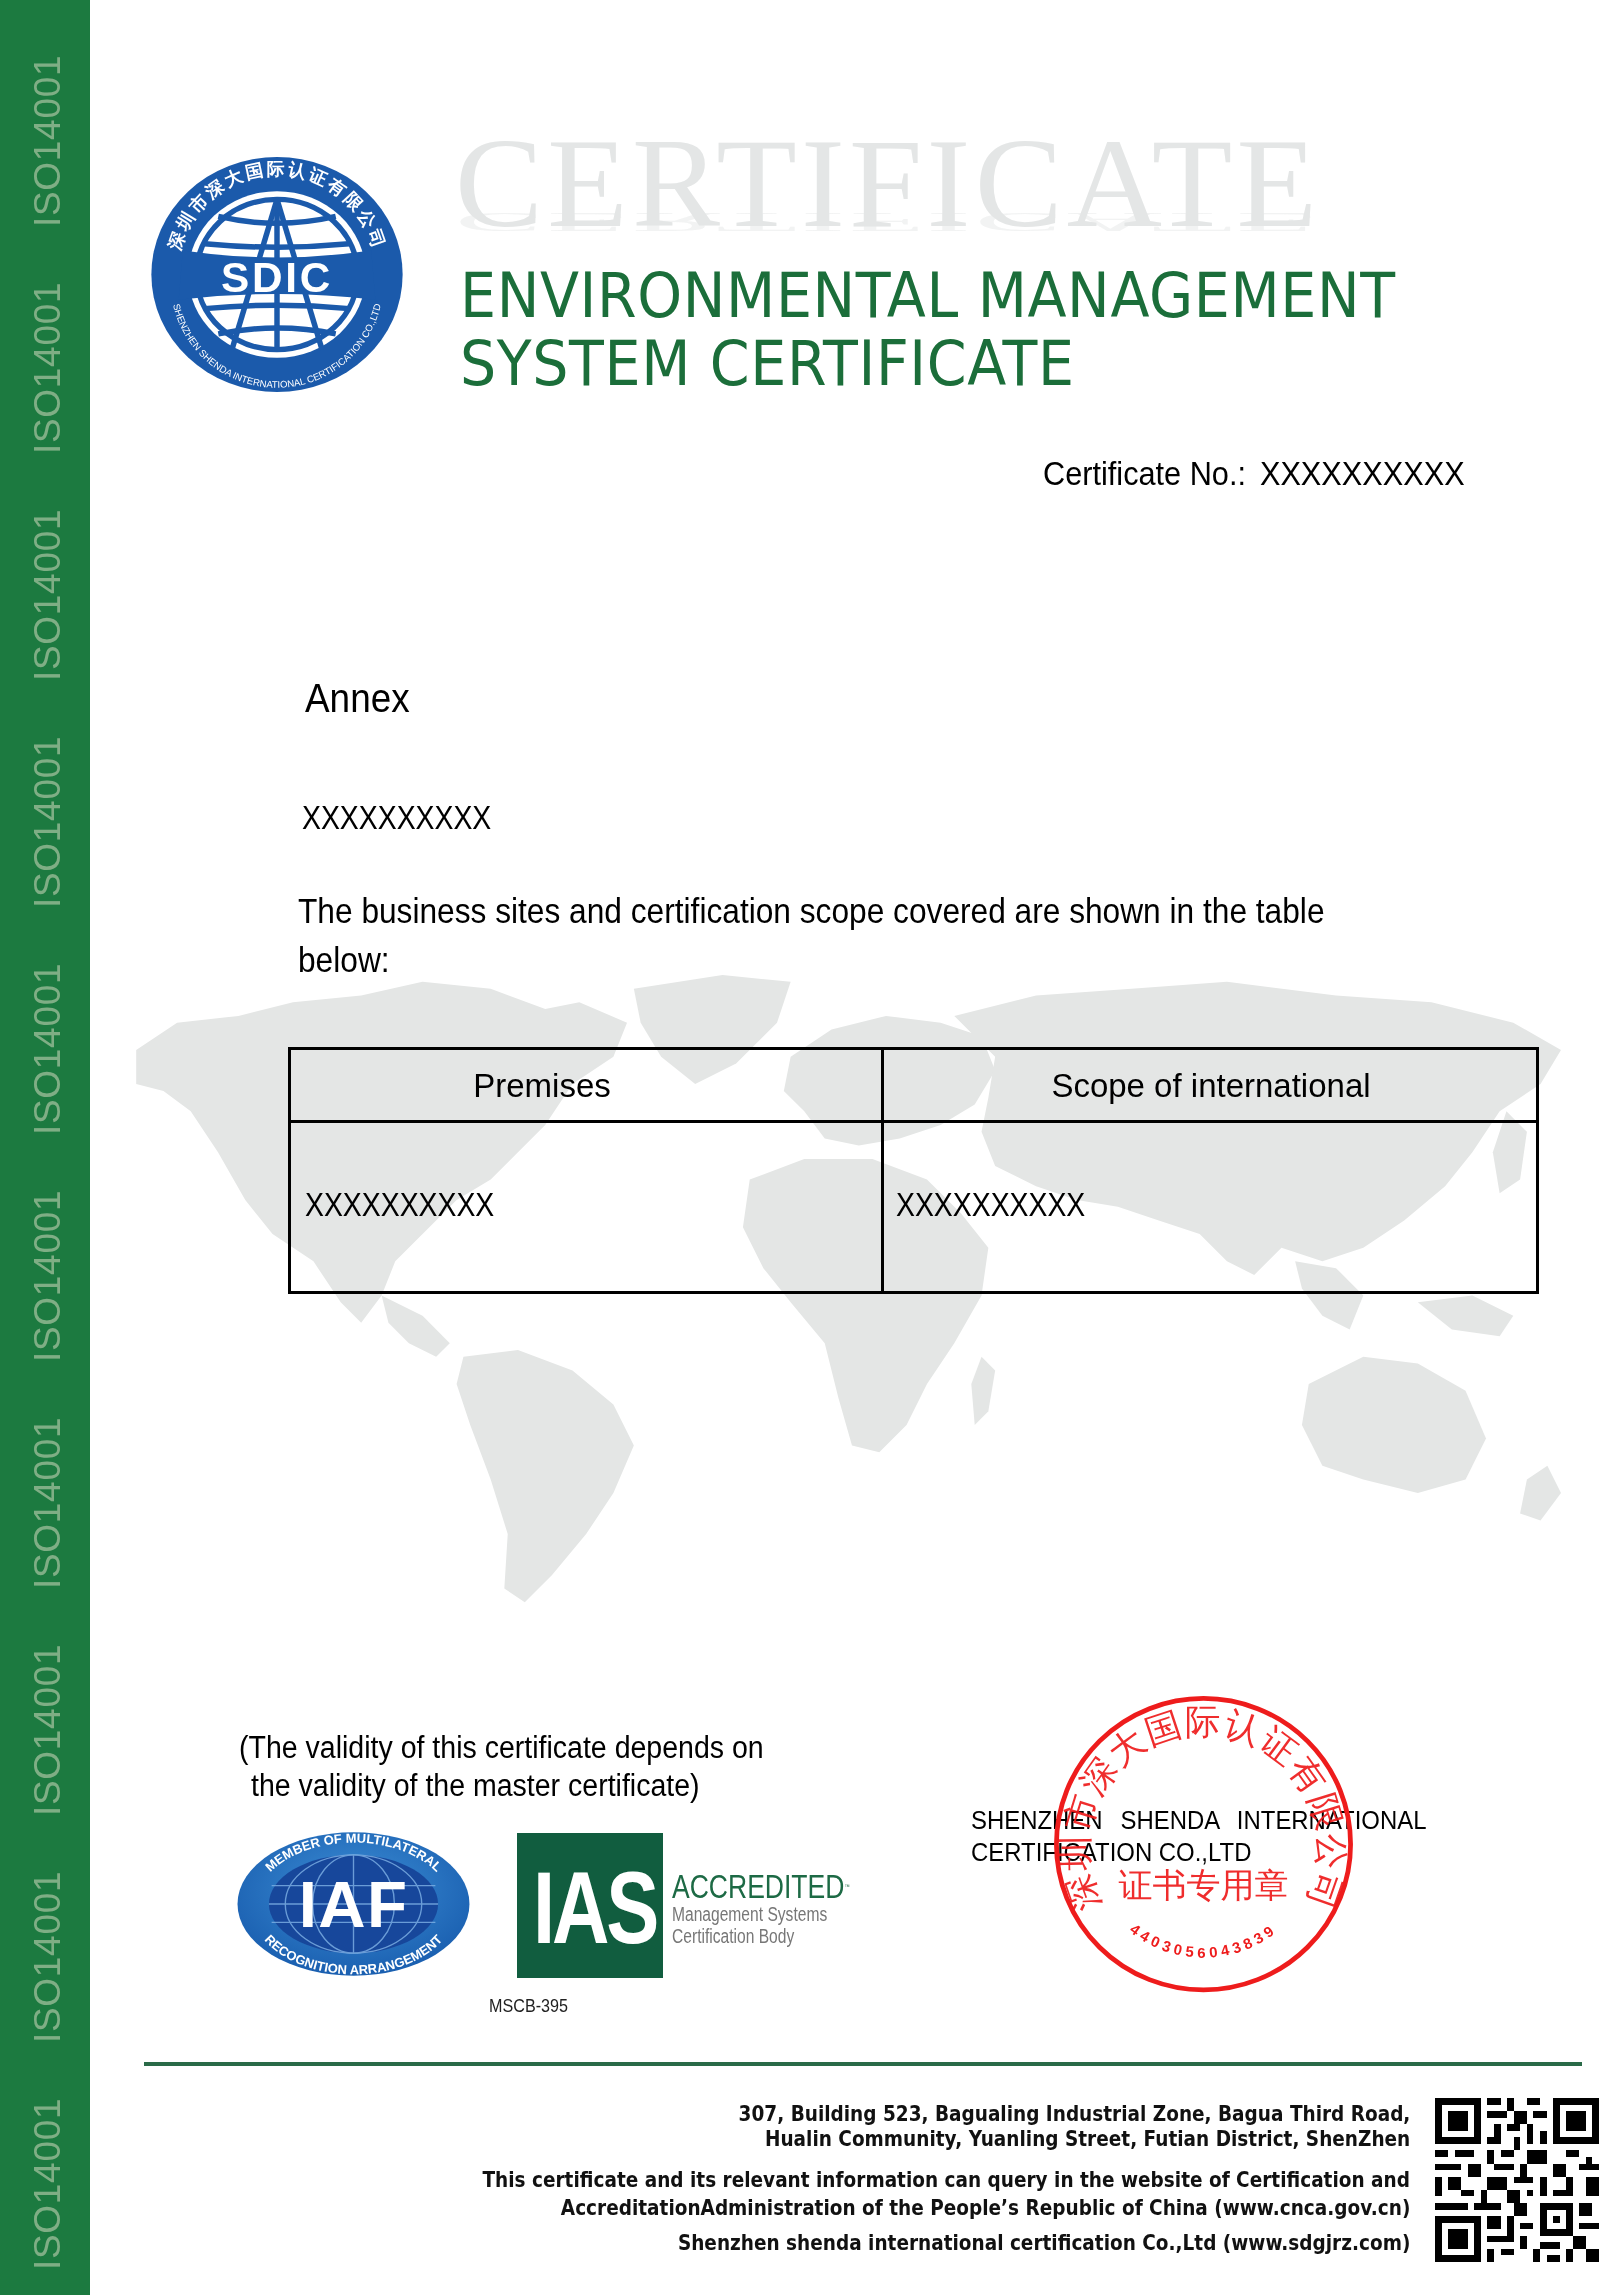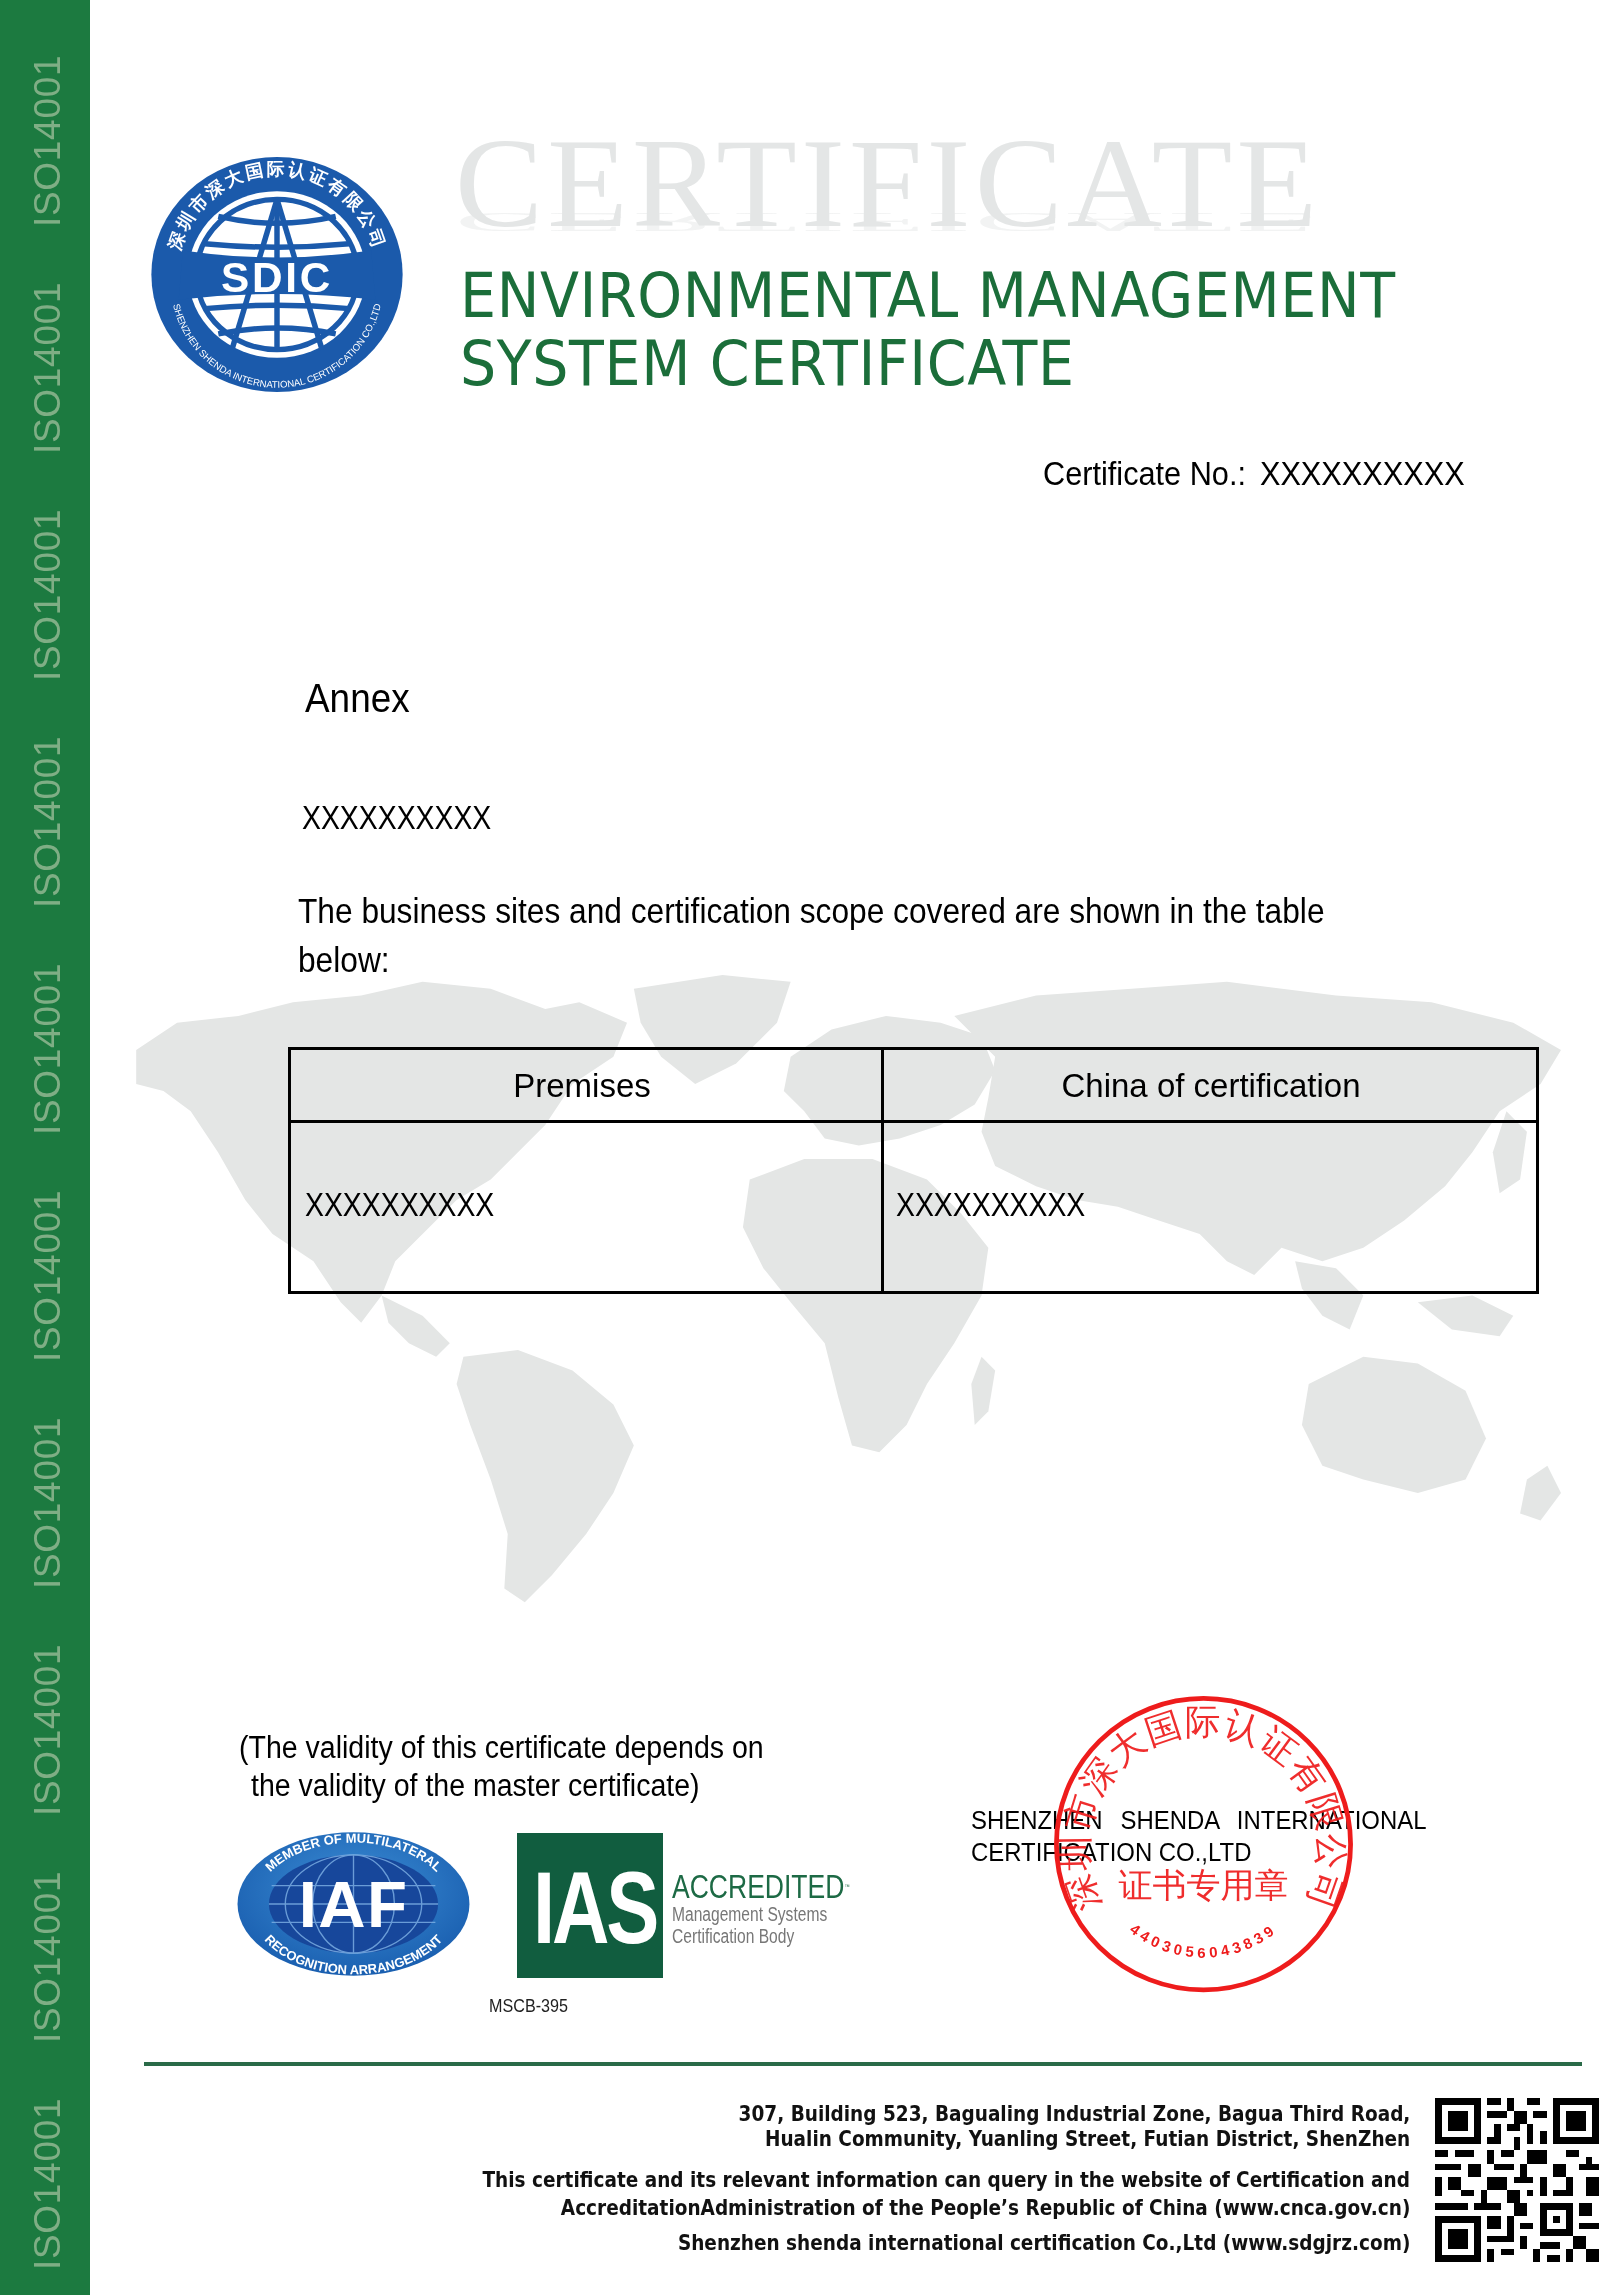--- a/index.html
+++ b/index.html
@@ -34,21 +34,21 @@
   .body-text { font-family:"Liberation Sans", sans-serif; white-space:nowrap; transform-origin:0 0; }
   #annex { left:305px; top:674px; font-size:41px; line-height:48px; transform:scaleX(0.9); }
   #org-name { left:302px; top:799px; font-size:33px; line-height:38px; transform:scaleX(0.86); }
   #intro-1 { left:298px; top:890px; font-size:35px; line-height:42px; transform:scaleX(0.905); }
   #intro-2 { left:298px; top:939px; font-size:35px; line-height:42px; transform:scaleX(0.905); }
   
   #scope-table { left:288px; top:1047px; width:1251px; height:247px; border:3.4px solid #000; box-sizing:border-box; }
   #scope-table .hrow { position:absolute; left:0; top:0; width:100%; height:73px; border-bottom:3.4px solid #000; box-sizing:border-box; }
   #scope-table .vline { position:absolute; left:590px; top:0; width:2.7px; height:100%; background:#000; }
   .cell-text { position:absolute; font-family:"Liberation Sans", sans-serif; font-size:33px; line-height:38px; white-space:nowrap; transform-origin:0 0; }
-  #th-premises { left:0; width:502px; top:17px; text-align:center;margin-left:40px; }
+  #th-premises { left:0; width:502px; top:17px; text-align:center; }
   #th-scope { left:593px; width:654px; top:17px; text-align:center; }
   #td-premises { left:13.6px; top:136px; transform:scaleX(0.86); }
   #td-scope { left:605px; top:136px; transform:scaleX(0.86); }
   
   .validity { font-family:"Liberation Sans", sans-serif; font-size:31px; line-height:40px; white-space:nowrap; transform-origin:0 0; transform:scaleX(0.92); }
   #validity-1 { left:239px; top:1728px; }
   #validity-2 { left:251px; top:1766px; }
   
   #iaf-logo { left:236px; top:1831px; width:235px; height:146px; }
   #ias-box { left:517px; top:1833px; width:146px; height:145px; background:#115d3f; }
@@ -159,21 +159,21 @@
 
 <div id="annex" class="abs body-text">Annex</div>
 <div id="org-name" class="abs body-text">XXXXXXXXXX</div>
 <div id="intro-1" class="abs body-text">The business sites and certification scope covered are shown in the table</div>
 <div id="intro-2" class="abs body-text">below:</div>
 
 <div id="scope-table" class="abs">
   <div class="hrow"></div>
   <div class="vline"></div>
   <div id="th-premises" class="cell-text">Premises</div>
-  <div id="th-scope" class="cell-text">China of certification</div>
+  <div id="th-scope" class="cell-text">Scope of international</div>
   <div id="td-premises" class="cell-text">XXXXXXXXXX</div>
   <div id="td-scope" class="cell-text">XXXXXXXXXX</div>
 </div>
 
 <div id="validity-1" class="abs validity">(The validity of this certificate depends on</div>
 <div id="validity-2" class="abs validity">the validity of the master certificate)</div>
 
 <svg id="iaf-logo" class="abs" viewBox="0 0 344 214">
   <defs>
     <radialGradient id="iafg" cx="50%" cy="40%" r="60%">

